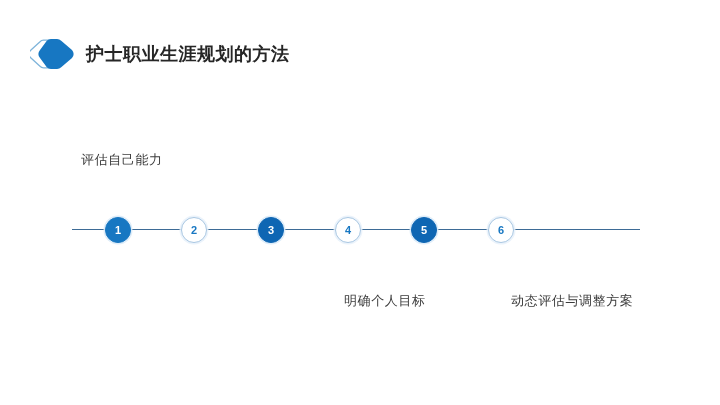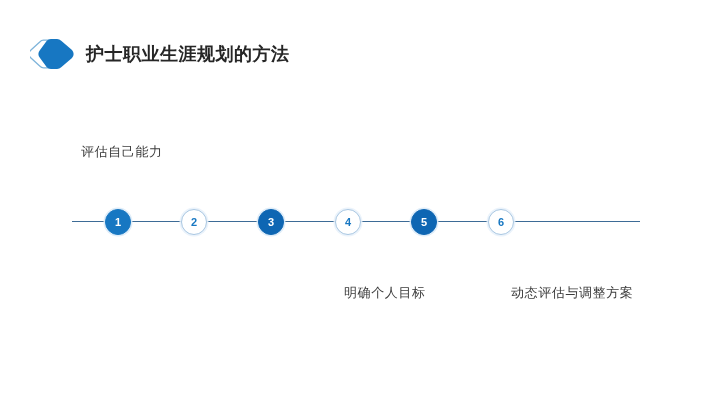--- a/index.html
+++ b/index.html
@@ -43,21 +43,21 @@
     color: #262626;
     letter-spacing: 0.5px;
     line-height: 24px;
     white-space: nowrap;
   }
 
   
   .timeline {
     position: absolute;
     left: 0;
-    top: 8px;
+    top: 16px;
     width: 720px;
     height: 353px;
   }
   .axis-line {
     position: absolute;
     left: 72px;
     top: 213px;
     width: 568px;
     height: 1.4px;
     background: #3d6b96;

